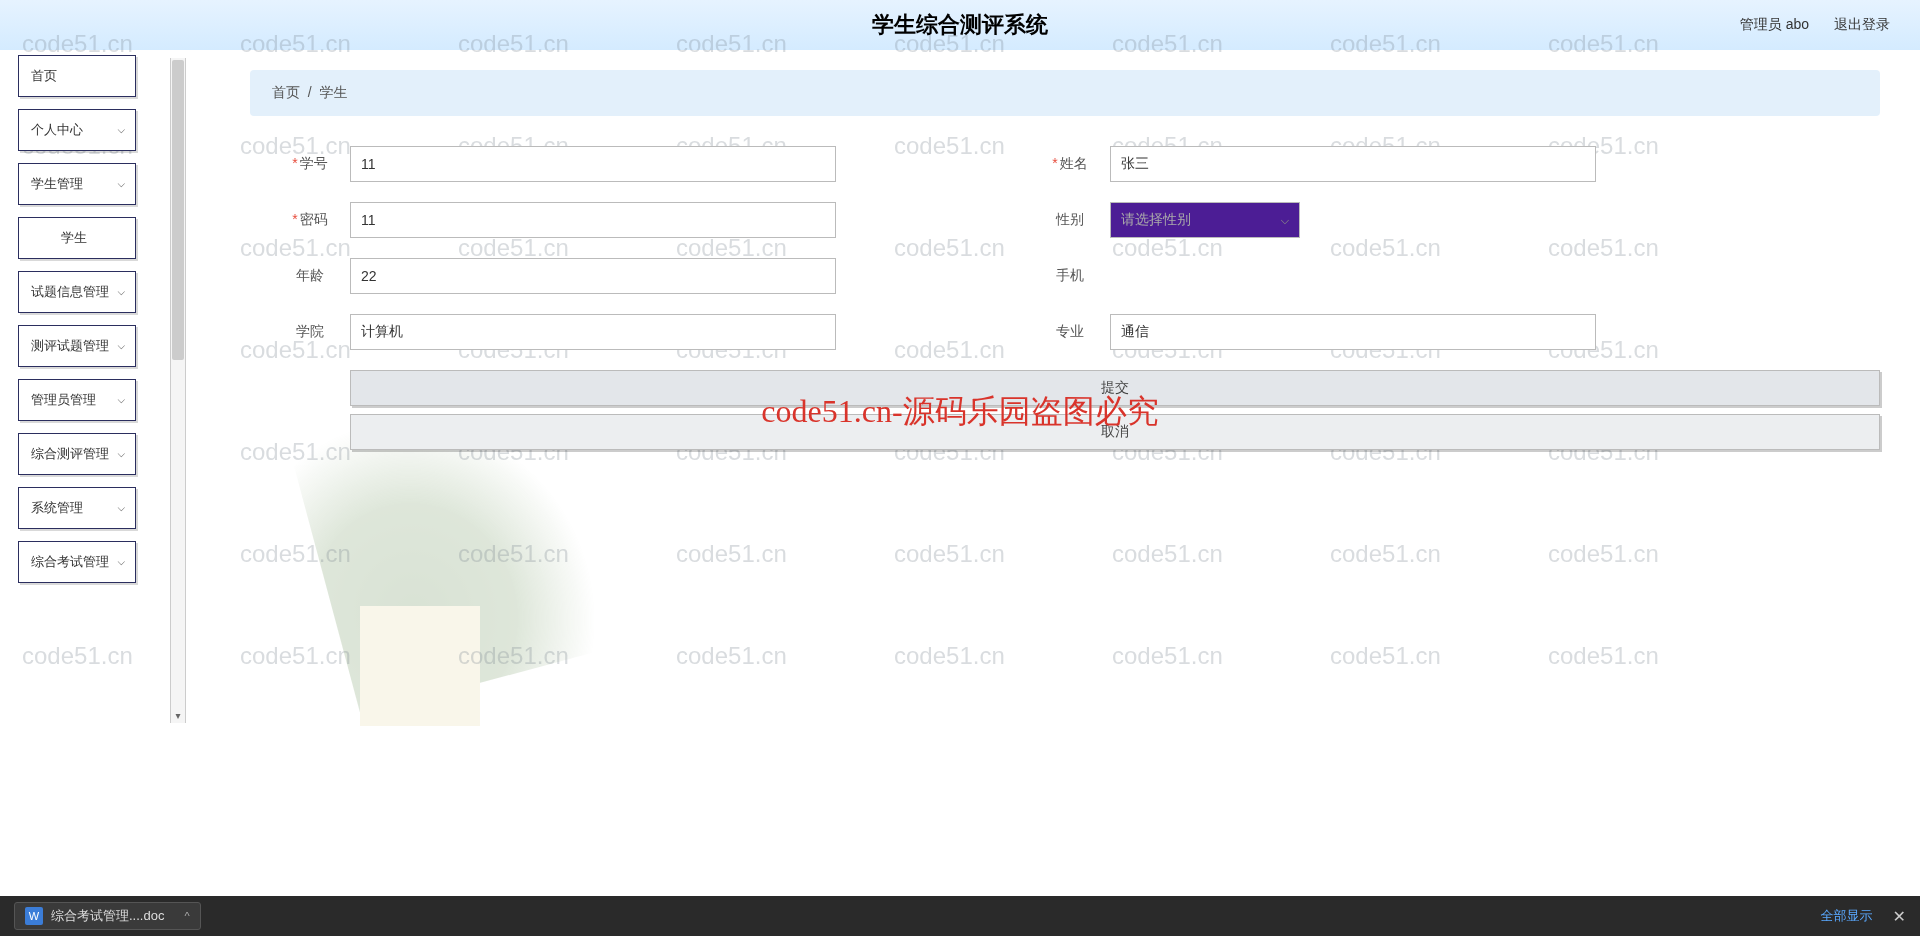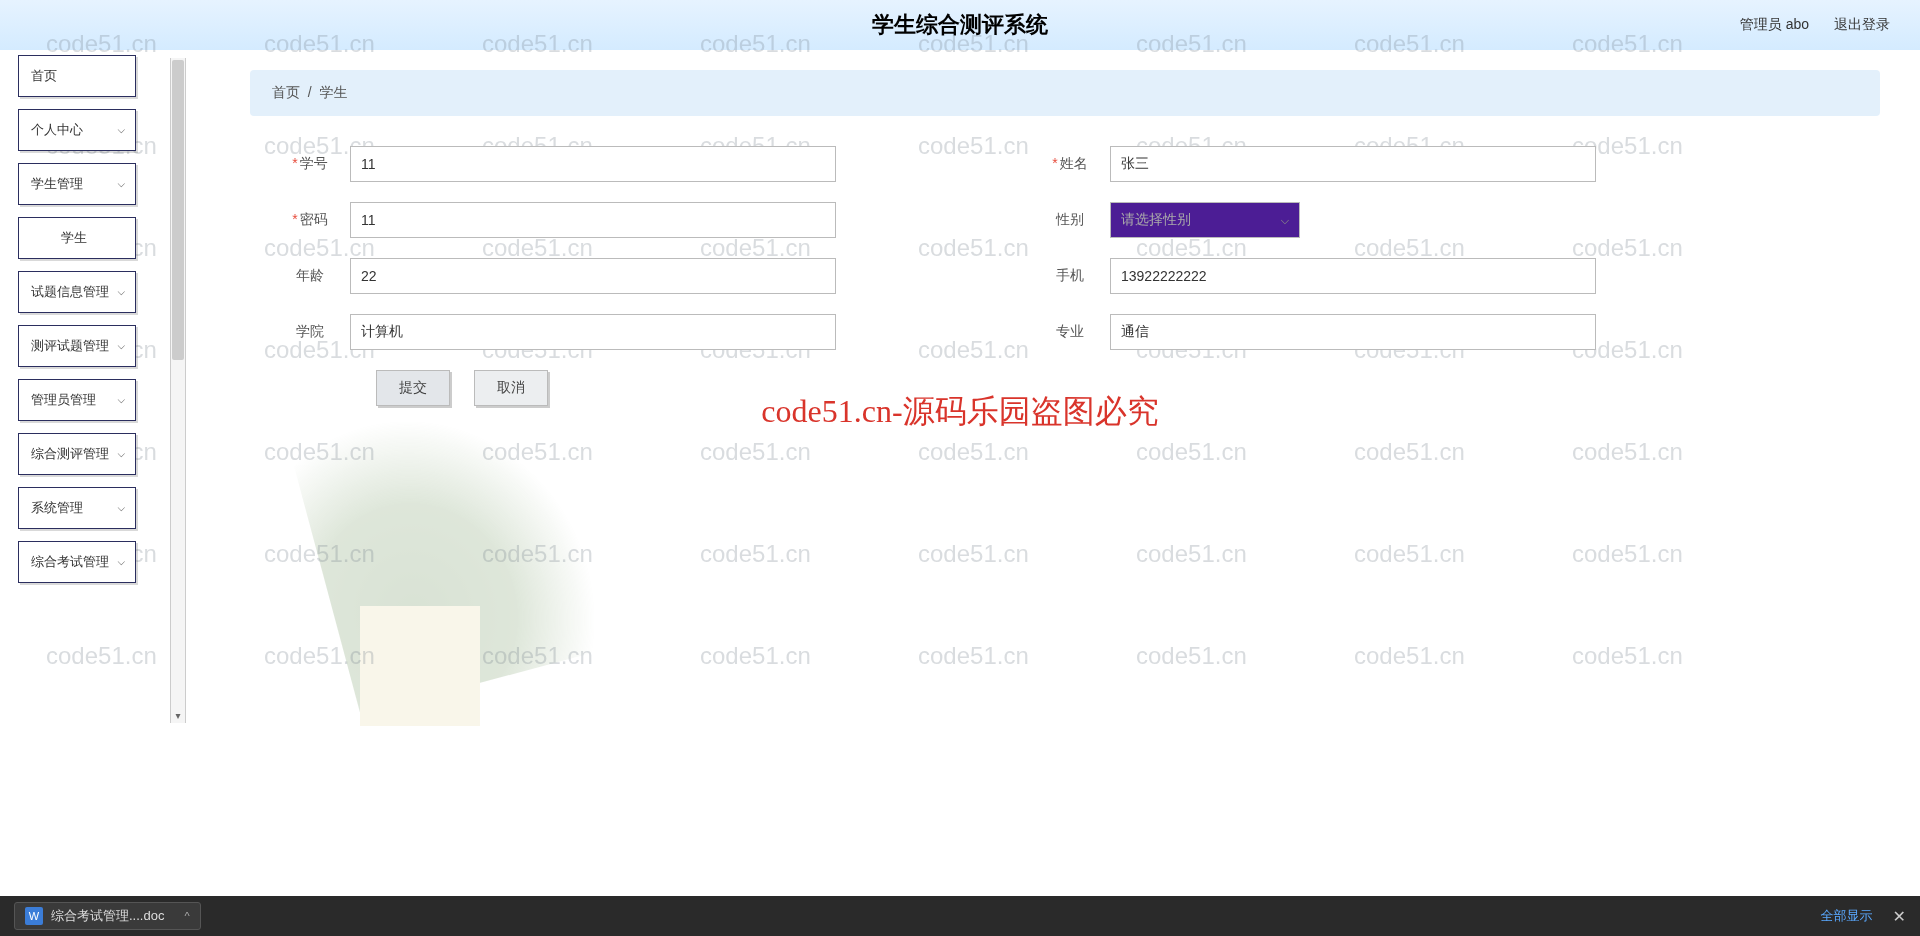--- a/index.html
+++ b/index.html
@@ -109,36 +109,35 @@
   border: 1px solid #bbb;
   padding: 0 28px 0 10px;
   font-size: 14px; color: #aaa;
   background: #4c1d95;
   position: relative;
   display: flex; align-items: center;
   cursor: pointer;
 }
 .form-select .sel-chev { position: absolute; right: 10px; color: #888; font-size: 11px; }
 
-.btn-row { margin-top: 10px; margin-left: 96px; display: flex; gap: 24px; }
+.btn-row { margin-top: 10px; margin-left: 70px; display: flex; gap: 8px; flex-direction: column; }
 .btn {
   height: 36px; padding: 0 22px;
   border: 1px solid #bbb;
   background: #eceef0;
   font-size: 14px; color: #444;
   cursor: pointer;
   box-shadow: 2px 2px 0 rgba(0,0,0,0.2);
 }
 .btn.primary { background: #e3e6ea; }
 
 .watermark-layer {
   position: absolute; inset: 0;
   pointer-events: none;
   z-index: 1;
-  margin-left: 24px;
 }
 .wm { position: absolute; color: rgba(120,130,140,0.28); font-size: 24px; font-family: Arial, sans-serif; }
 .wm-big {
   position: absolute;
   left: 50%; top: 390px;
   transform: translateX(-50%);
   color: #d9342b;
   font-size: 32px;
   font-family: "SimSun", serif;
   white-space: nowrap;
@@ -361,21 +360,20 @@
           </div>
         </div>
 
         <div class="form-row">
           <div class="form-group left">
             <div class="form-label"><span>年龄</span></div>
             <input class="form-input" value="22" style="">
           </div>
           <div class="form-group right">
             <div class="form-label"><span>手机</span></div>
-            <input class="form-input" value="13922222222" style="">
           </div>
         </div>
 
         <div class="form-row">
           <div class="form-group left">
             <div class="form-label"><span>学院</span></div>
             <input class="form-input" value="计算机" style="">
           </div>
           <div class="form-group right">
             <div class="form-label"><span>专业</span></div>

